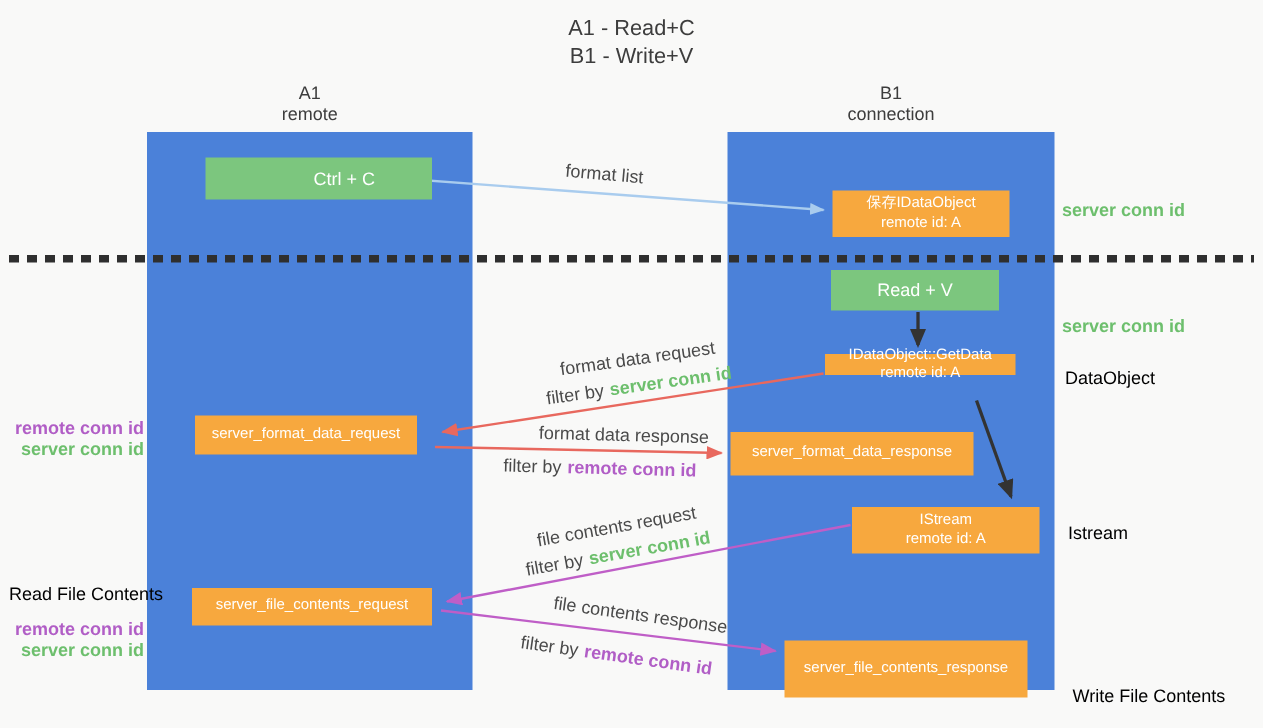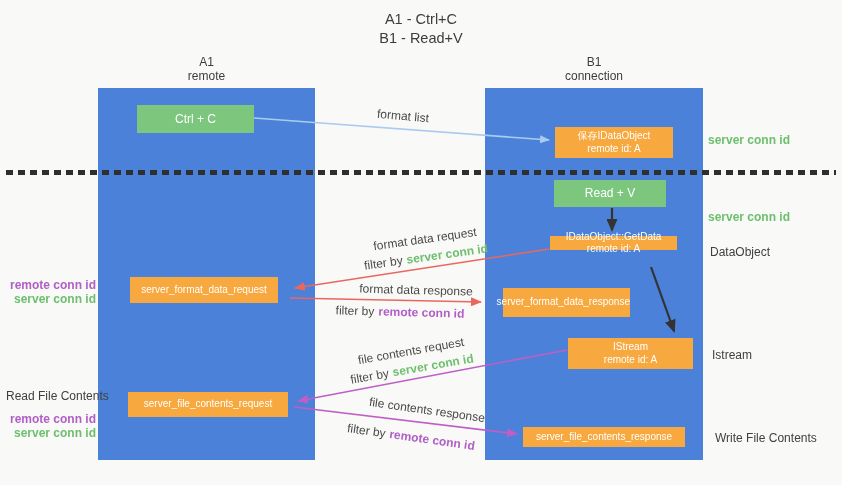--- a/index.html
+++ b/index.html
@@ -15,36 +15,36 @@
   .lane-left{left:98px;width:217px;}
   .lane-right{left:485px;width:218px;}
   .node{display:flex;flex-direction:column;align-items:center;justify-content:center;
         color:#ffffff;text-align:center;line-height:1.25;}
   .green{background:#7cc67e;font-size:12px;}
   .orange{background:#f7a83e;font-size:10px;}
   .sep{left:6px;top:170px;width:830px;height:5px;
        background:repeating-linear-gradient(90deg,#2f2f2f 0 7px,transparent 7px 12px);}
   .msg{font-size:12px;color:#4a4a4a;white-space:nowrap;transform-origin:center;}
   .ctr{transform:translate(-50%,-50%);}
-  .side{font-size:12px;color:#404040;white-space:nowrap;}
+  .side{font-size:12px;color:#000000;white-space:nowrap;}
   .idlabel{font-size:12px;font-weight:bold;white-space:nowrap;}
   .green-text{color:#6dbf6d;font-weight:bold;}
   .purple-text{color:#b15ec6;font-weight:bold;}
   .id-stack{text-align:right;line-height:14px;}
   .filter-prefix{margin-right:4px;}
   svg.overlay{position:absolute;left:0;top:0;pointer-events:none;}
 </style>
 </head>
 <body>
 
 <div class="canvas">
 
   <div class="abs title">
-    <div>A1 - Ctrl+C</div>
-    <div>B1 - Read+V</div>
+    <div>A1 - Read+C</div>
+    <div>B1 - Write+V</div>
   </div>
 
   <div class="abs lane-header" style="left:98px;width:217px;">
     <div>A1</div>
     <div>remote</div>
   </div>
   <div class="abs lane-header" style="left:485px;width:218px;">
     <div>B1</div>
     <div>connection</div>
   </div>
@@ -71,49 +71,49 @@
     </defs>
     <line x1="254" y1="118" x2="549" y2="140" stroke="#a9ccee" stroke-width="1.6" marker-end="url(#mBlue)"></line>
     <line x1="612" y1="208" x2="612" y2="230" stroke="#333333" stroke-width="2.2" marker-end="url(#mBlack)"></line>
     <line x1="651" y1="267" x2="674" y2="331" stroke="#333333" stroke-width="2.2" marker-end="url(#mBlack)"></line>
     <line x1="549" y1="249" x2="295" y2="288" stroke="#e8685e" stroke-width="1.6" marker-end="url(#mRed)"></line>
     <line x1="290" y1="298" x2="481" y2="302" stroke="#e8685e" stroke-width="1.6" marker-end="url(#mRed)"></line>
     <line x1="567" y1="350" x2="298" y2="401" stroke="#bf5ec7" stroke-width="1.6" marker-end="url(#mMagenta)"></line>
     <line x1="294" y1="407" x2="517" y2="434" stroke="#bf5ec7" stroke-width="1.6" marker-end="url(#mMagenta)"></line>
   </svg>
 
-  <div class="abs node green" style="left:137px;top:105px;width:117px;height:28px;">
+  <div class="abs node green" style="left:137px;top:105px;width:117px;height:28px;padding-left:34px;">
     <span>Ctrl + C</span>
   </div>
   <div class="abs node orange" style="left:555px;top:127px;width:118px;height:31px;">
     <div>保存IDataObject</div>
     <div>remote id: A</div>
   </div>
 
   <div class="abs node green" style="left:554px;top:180px;width:112px;height:27px;">
     <span>Read + V</span>
   </div>
   <div class="abs node orange" style="left:550px;top:236px;width:127px;height:14px;text-align:center;">
     <div>IDataObject::GetData</div>
     <div>remote id: A</div>
   </div>
   <div class="abs node orange" style="left:130px;top:277px;width:148px;height:26px;">
     <span>server_format_data_request</span>
   </div>
-  <div class="abs node orange" style="left:503px;top:288px;width:127px;height:29px;align-items:flex-end;">
+  <div class="abs node orange" style="left:487px;top:288px;width:162px;height:29px;">
     <span>server_format_data_response</span>
   </div>
   <div class="abs node orange" style="left:568px;top:338px;width:125px;height:31px;">
     <div>IStream</div>
     <div>remote id: A</div>
   </div>
   <div class="abs node orange" style="left:128px;top:392px;width:160px;height:25px;">
     <span>server_file_contents_request</span>
   </div>
-  <div class="abs node orange" style="left:523px;top:427px;width:162px;height:20px;">
+  <div class="abs node orange" style="left:523px;top:427px;width:162px;height:38px;">
     <span>server_file_contents_response</span>
   </div>
 
   <div class="abs msg ctr" style="left:403px;top:116px;transform:translate(-50%,-50%) rotate(5deg);">format list</div>
 
   <div class="abs msg ctr" style="left:425px;top:239px;transform:translate(-50%,-50%) rotate(-8deg);">format data request</div>
   <div class="abs msg ctr" style="left:426px;top:257px;transform:translate(-50%,-50%) rotate(-8deg);">
     <span class="filter-prefix">filter by</span><span class="green-text">server conn id</span>
   </div>
 
@@ -129,21 +129,21 @@
 
   <div class="abs msg ctr" style="left:427px;top:410px;transform:translate(-50%,-50%) rotate(8deg);">file contents response</div>
   <div class="abs msg ctr" style="left:411px;top:437px;transform:translate(-50%,-50%) rotate(8deg);">
     <span class="filter-prefix">filter by</span><span class="purple-text">remote conn id</span>
   </div>
 
   <div class="abs idlabel green-text" style="left:708px;top:133px;">server conn id</div>
   <div class="abs idlabel green-text" style="left:708px;top:210px;">server conn id</div>
   <div class="abs side" style="left:710px;top:245px;">DataObject</div>
   <div class="abs side" style="left:712px;top:348px;">Istream</div>
-  <div class="abs side" style="left:715px;top:431px;">Write File Contents</div>
+  <div class="abs side" style="left:715px;top:457px;">Write File Contents</div>
 
   <div class="abs id-stack" style="left:10px;top:278px;width:86px;">
     <div class="idlabel purple-text">remote conn id</div>
     <div class="idlabel green-text">server conn id</div>
   </div>
   <div class="abs side" style="left:6px;top:389px;">Read File Contents</div>
   <div class="abs id-stack" style="left:10px;top:412px;width:86px;">
     <div class="idlabel purple-text">remote conn id</div>
     <div class="idlabel green-text">server conn id</div>
   </div>

